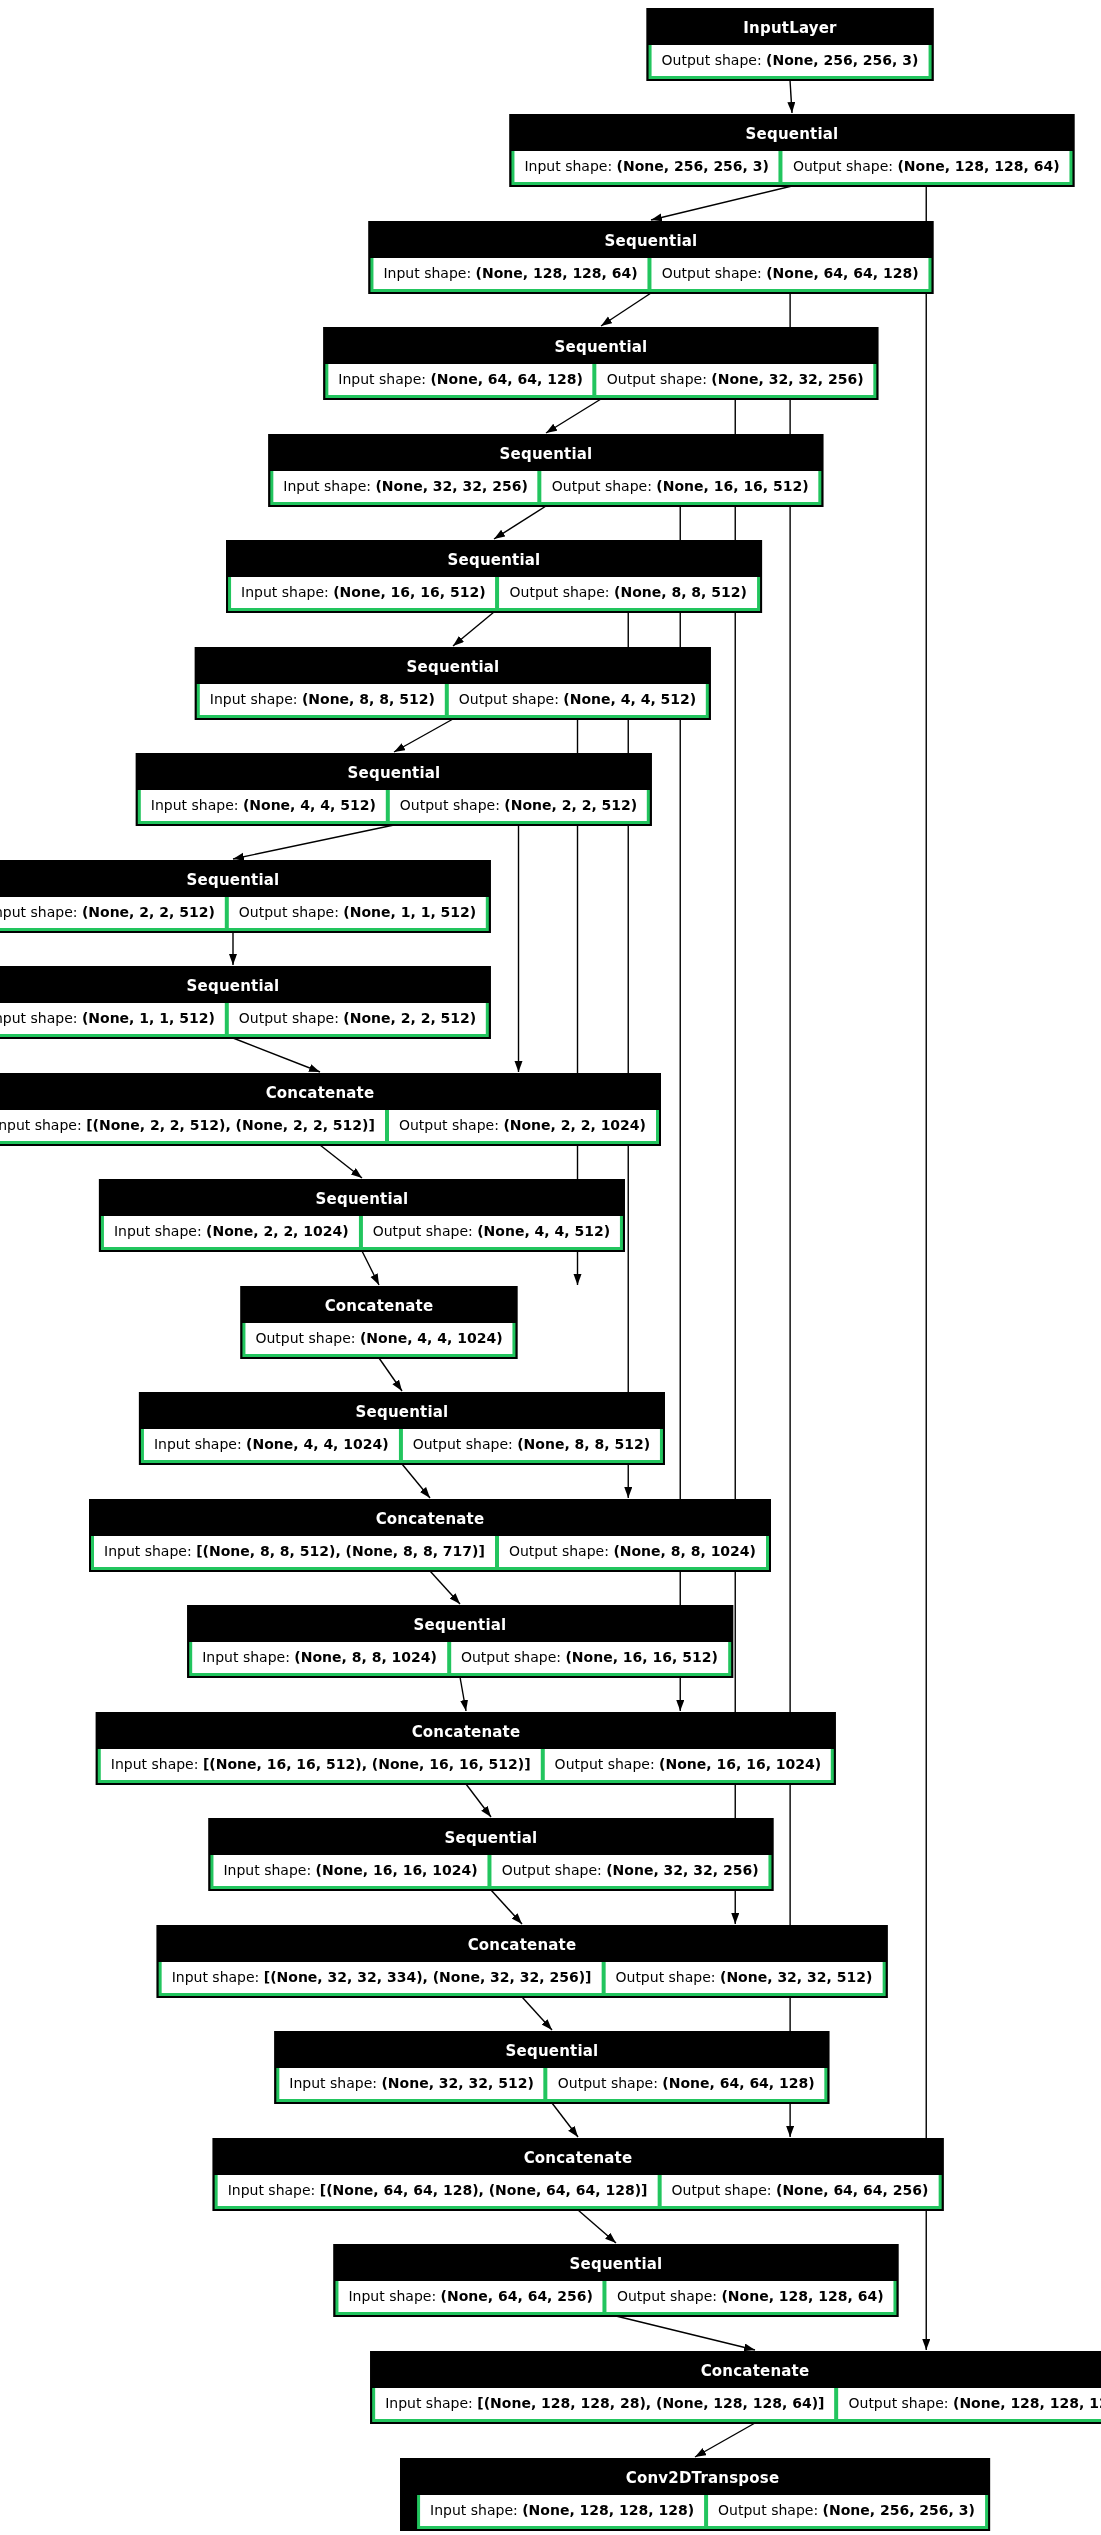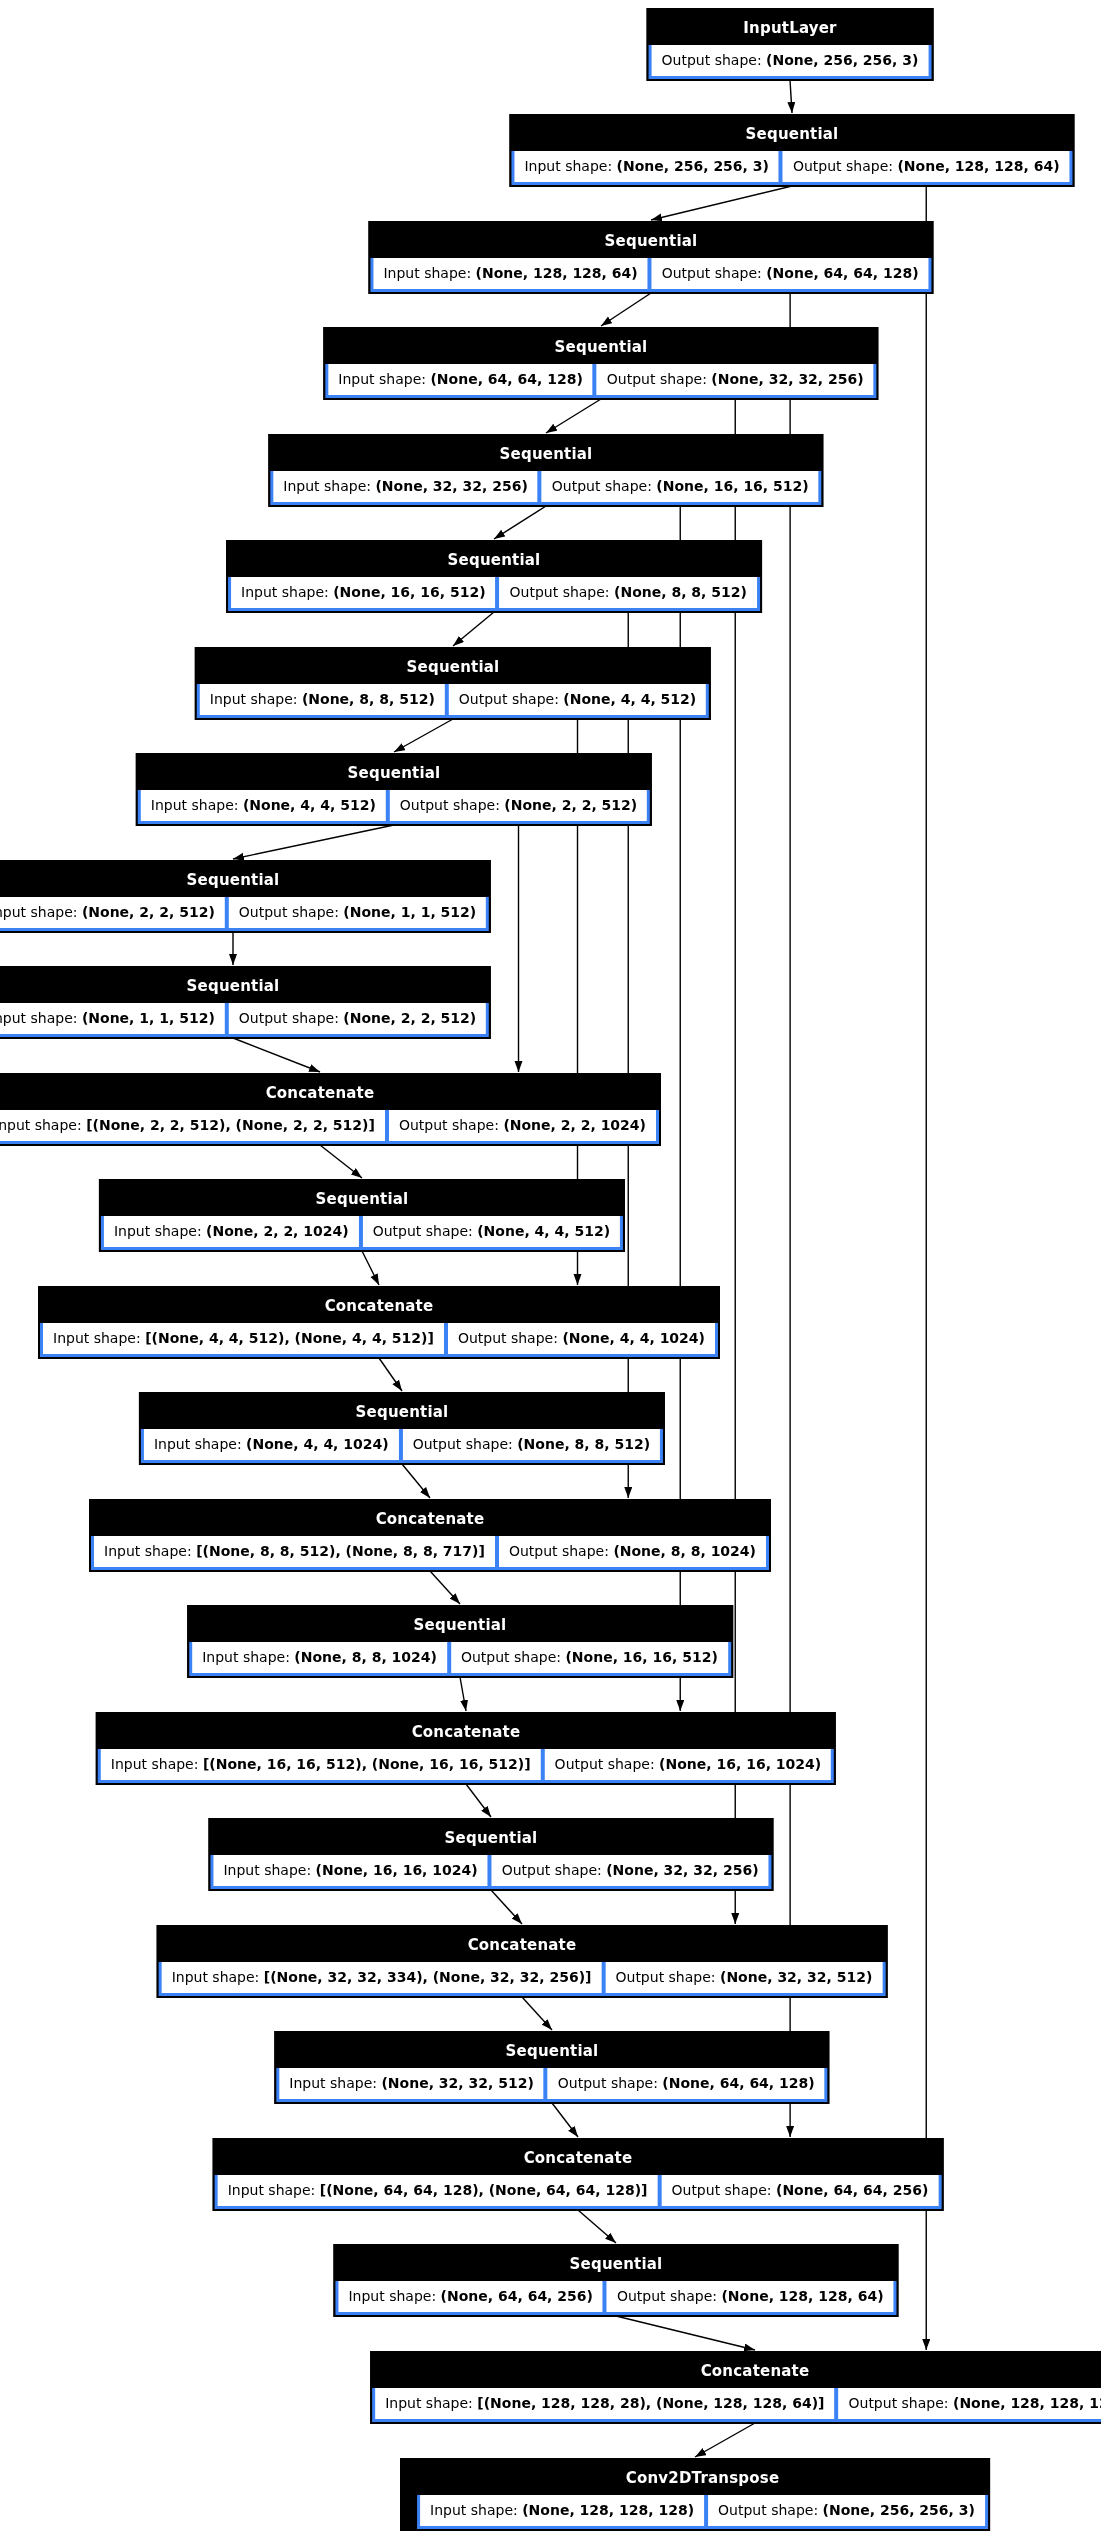--- a/index.html
+++ b/index.html
@@ -34,21 +34,21 @@
     font-size: 15px;
     font-weight: 700;
     text-align: center;
     padding: 9px 14px 8px 14px;
     letter-spacing: 0.2px;
   }
   .cells {
     display: flex;
     gap: 4px;
     padding: 0 3px 3px 3px;
-    background: #3b82f6;
+    background: #22c55e;
   }
   .cell {
     background: #ffffff;
     color: #000000;
     font-size: 14px;
     padding: 7px 10px 8px 10px;
     flex: 1 1 auto;
     text-align: center;
   }
   .lab { font-weight: 400; }
@@ -177,21 +177,20 @@
     <div class="node" style="left: 362px; top: 1179px;">
       <span class="title">Sequential</span>
       <div class="cells">
         <div class="cell"><span class="lab">Input shape: </span><span class="val">(None, 2, 2, 1024)</span></div>
         <div class="cell"><span class="lab">Output shape: </span><span class="val">(None, 4, 4, 512)</span></div>
       </div>
     </div>
     <div class="node" style="left: 379px; top: 1286px;">
       <span class="title">Concatenate</span>
       <div class="cells">
-        <div class="cell"><span class="lab">Input shape: </span><span class="val">[(None, 4, 4, 512), (None, 4, 4, 512)]</span></div>
         <div class="cell"><span class="lab">Output shape: </span><span class="val">(None, 4, 4, 1024)</span></div>
       </div>
     </div>
     <div class="node" style="left: 402px; top: 1392px;">
       <span class="title">Sequential</span>
       <div class="cells">
         <div class="cell"><span class="lab">Input shape: </span><span class="val">(None, 4, 4, 1024)</span></div>
         <div class="cell"><span class="lab">Output shape: </span><span class="val">(None, 8, 8, 512)</span></div>
       </div>
     </div>

